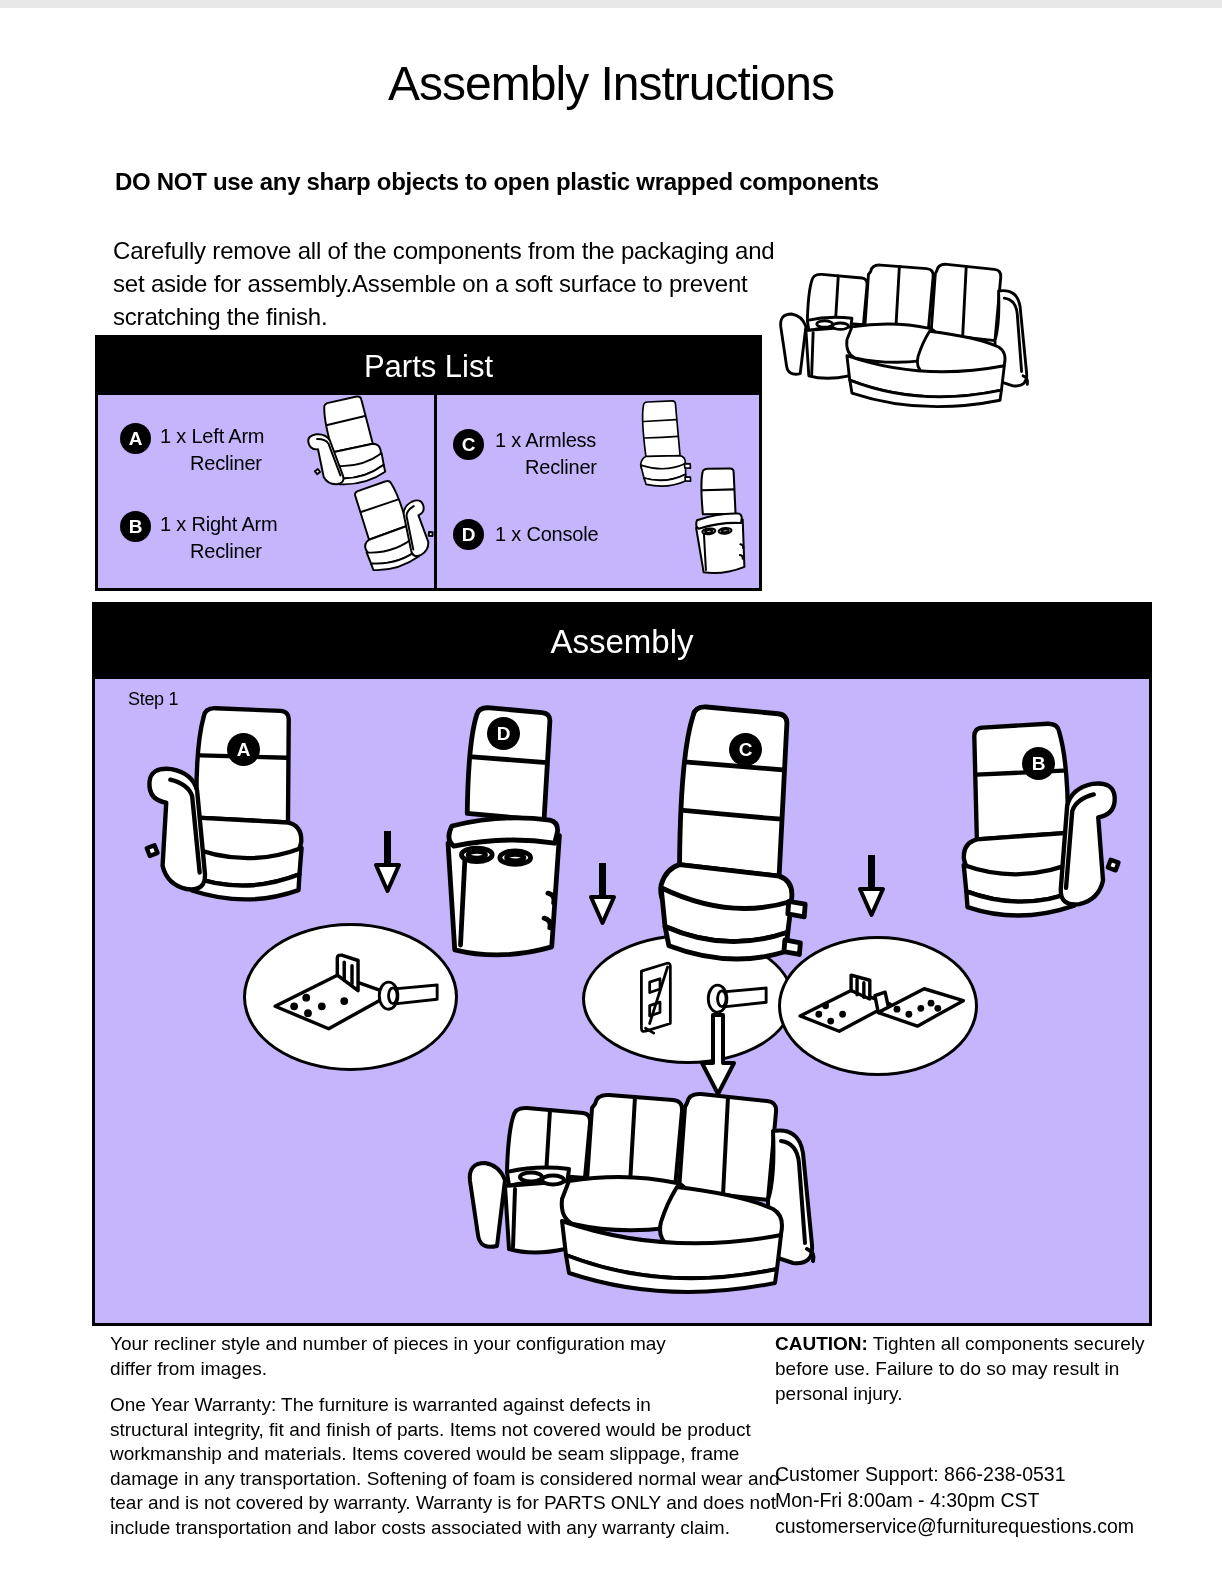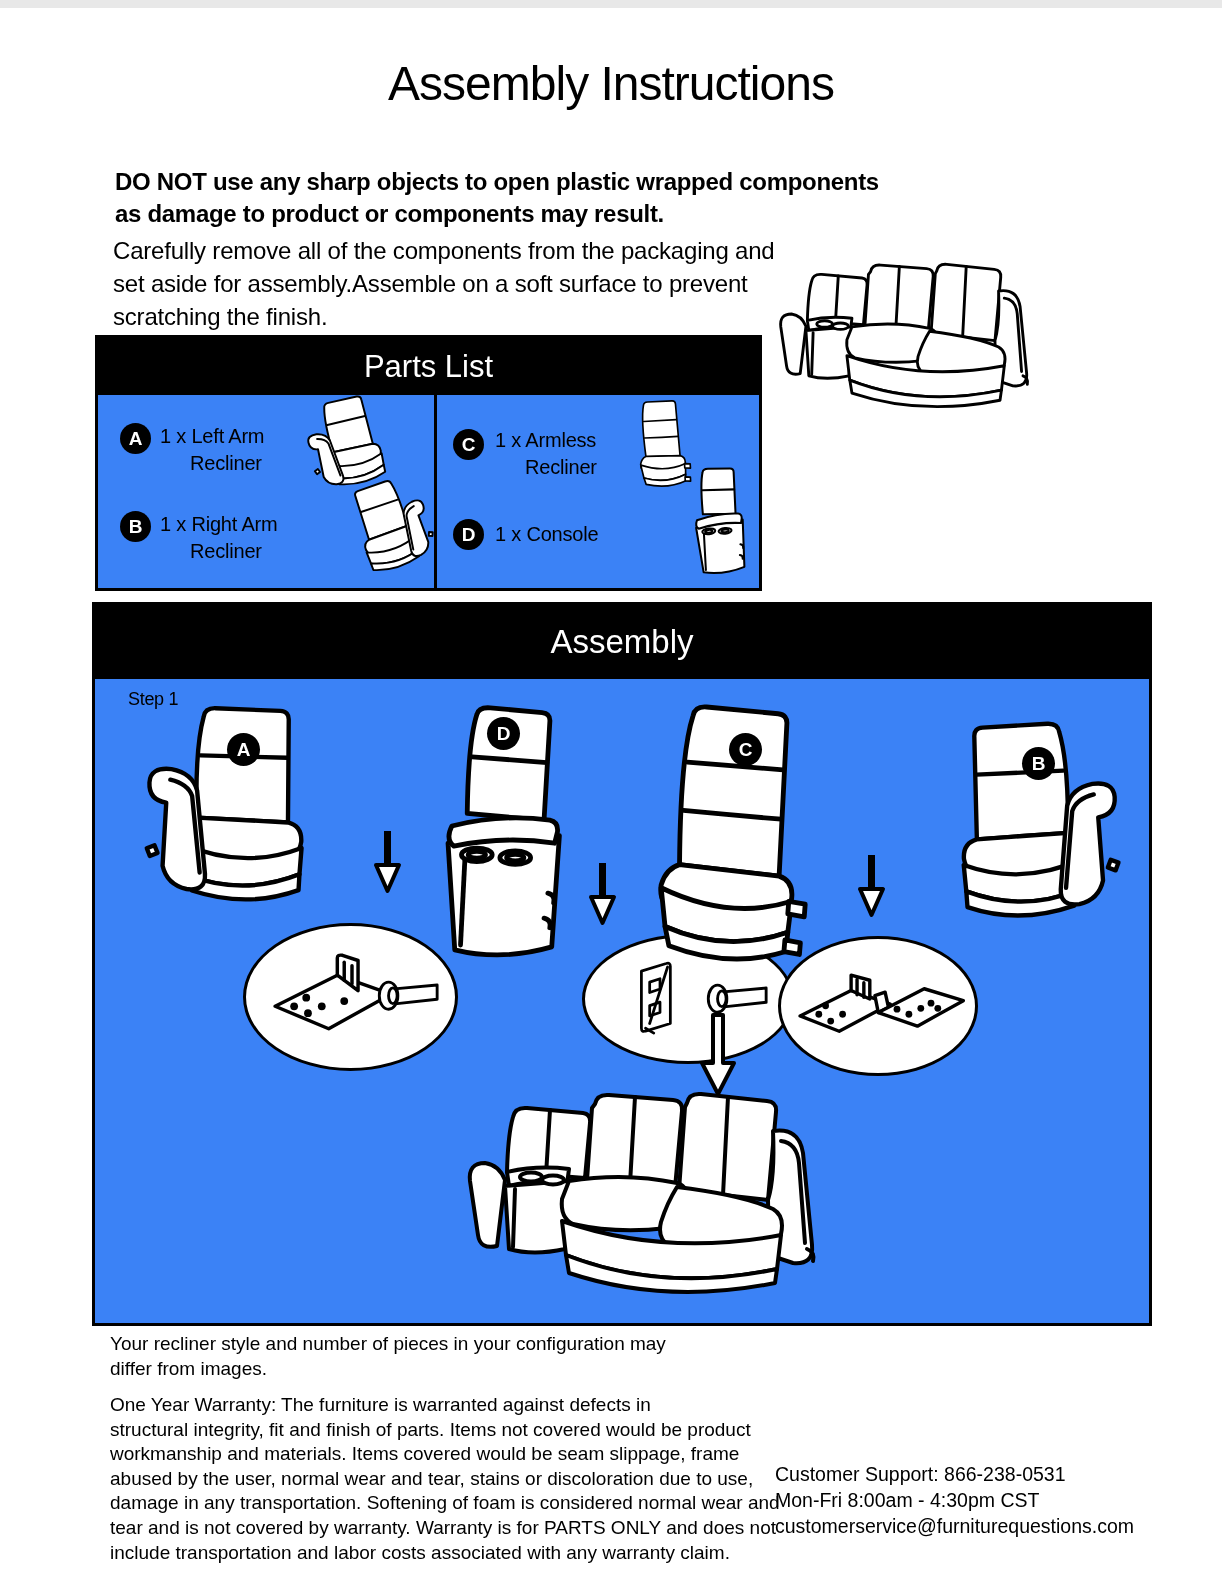--- a/index.html
+++ b/index.html
@@ -9,21 +9,21 @@
     overflow:hidden;margin:8px auto;
   }
   .abs{position:absolute;}
   .title{
     top:48px;left:0;width:100%;text-align:center;
     font-size:48px;font-weight:400;letter-spacing:-1px;
   }
   .warn{left:115px;top:158px;font-size:24px;font-weight:700;line-height:32px;letter-spacing:-0.3px;}
   .bodypar{left:113px;top:226px;font-size:24px;font-weight:400;line-height:33px;letter-spacing:-0.2px;}
 
-  .panel{border:3px solid #000;background:#3b82f6;box-sizing:border-box;}
+  .panel{border:3px solid #000;background:#c4b5fd;box-sizing:border-box;}
   .panel-header{
     background:#000;color:#fff;display:flex;align-items:center;justify-content:center;
     font-weight:400;
   }
   .parts-box{left:95px;top:327px;width:667px;height:256px;}
   .parts-header{height:57px;font-size:31px;}
   .parts-body{position:relative;height:193px;}
   .parts-divider{position:absolute;left:336px;top:0;bottom:0;width:3px;background:#000;}
 
   .badge{
@@ -171,21 +171,20 @@
     </g>
   </defs>
 </svg>
 
 <div class="page">
 
   <div class="abs title">Assembly Instructions</div>
 
   <div class="abs warn">
     <div>DO NOT use any sharp objects to open plastic wrapped components</div>
-    <div>as damage to product or components may result.</div>
   </div>
 
   <div class="abs bodypar">
     <div>Carefully remove all of the components from the packaging and</div>
     <div>set aside for assembly.Assemble on a soft surface to prevent</div>
     <div>scratching the finish.</div>
   </div>
 
   <svg class="abs" style="left:770px;top:244px" width="345" height="180" viewBox="0 0 480 250">
     <use href="#sym-sofa"></use>
@@ -304,26 +303,30 @@
 
   <div class="abs note">
     <div>Your recliner style and number of pieces in your configuration may</div>
     <div>differ from images.</div>
   </div>
 
   <div class="abs warranty">
     <div>One Year Warranty: The furniture is warranted against defects in</div>
     <div>structural integrity, fit and finish of parts. Items not covered would be product</div>
     <div>workmanship and materials. Items covered would be seam slippage, frame</div>
-    <div>abused by the user, normal wear and tear, stains or discoloration due to use,</div>
     <div>damage in any transportation. Softening of foam is considered normal wear and</div>
     <div>tear and is not covered by warranty. Warranty is for PARTS ONLY and does not</div>
     <div>include transportation and labor costs associated with any warranty claim.</div>
   </div>
 
+  <div class="abs caution">
+    <div><b>CAUTION:</b><span> Tighten all components securely</span></div>
+    <div>before use. Failure to do so may result in</div>
+    <div>personal injury.</div>
+  </div>
 
   <div class="abs support">
     <div>Customer Support: 866-238-0531</div>
     <div>Mon-Fri 8:00am - 4:30pm CST</div>
     <div>customerservice@furniturequestions.com</div>
   </div>
 
 </div>
 
 </body></html>

